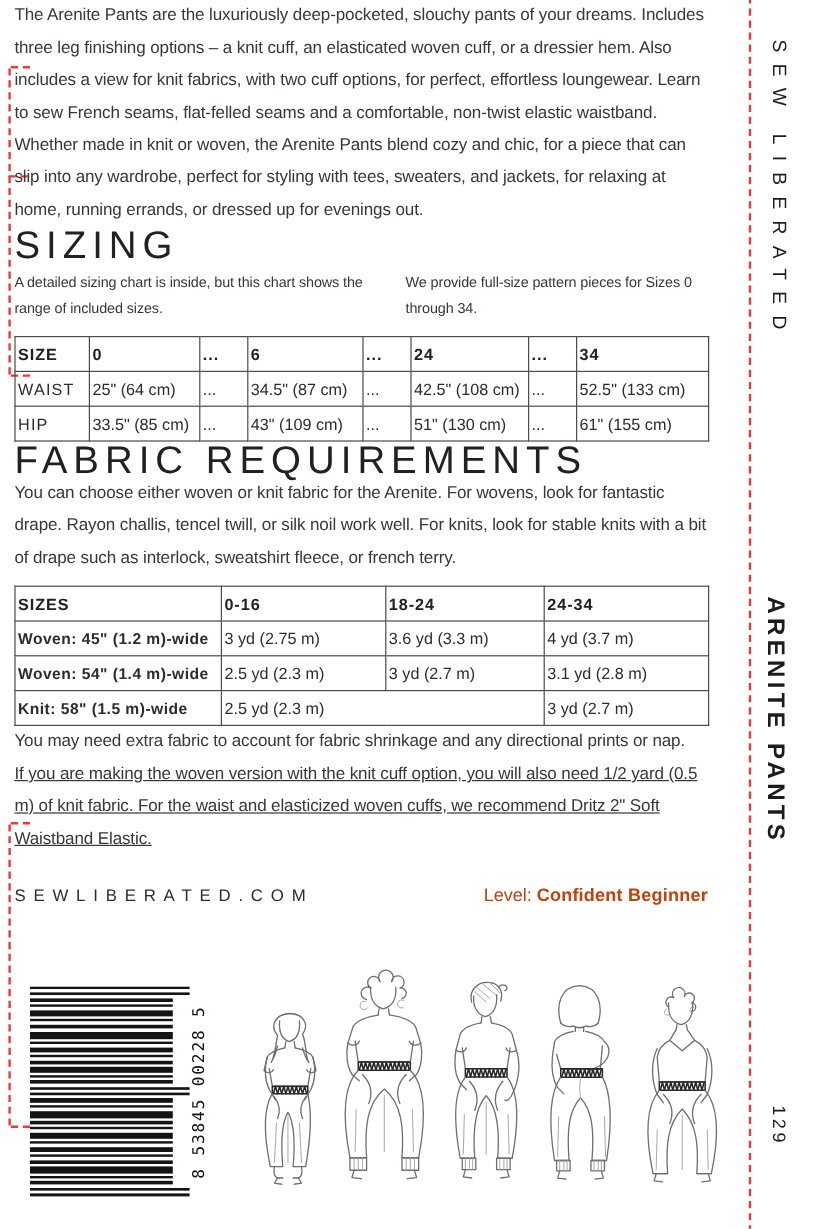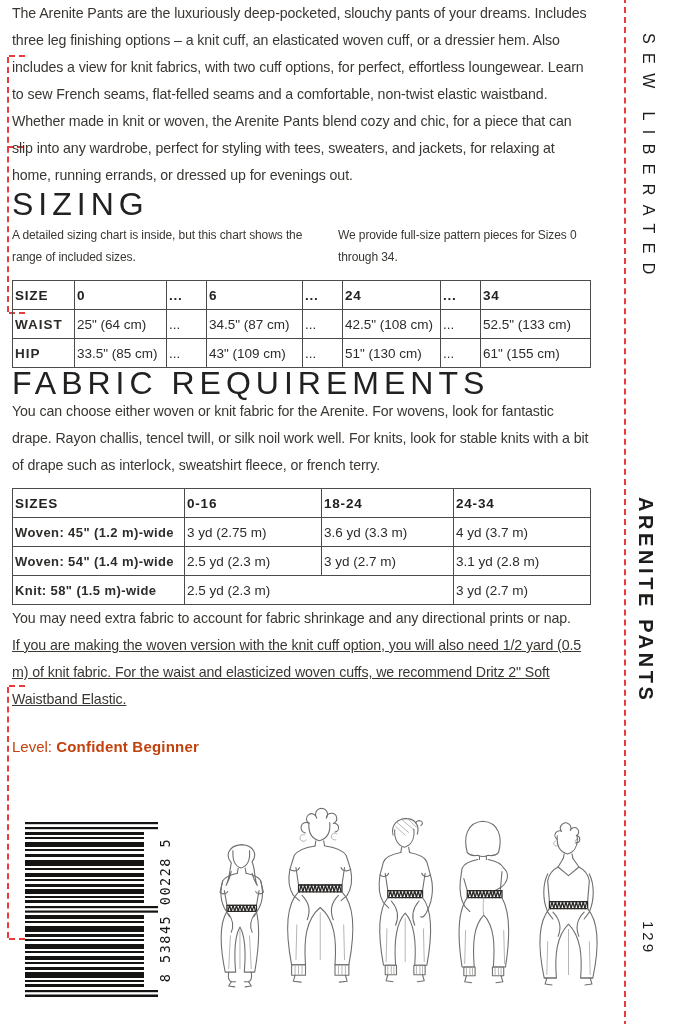--- a/index.html
+++ b/index.html
@@ -27,21 +27,21 @@
   .twocol .colR { width:252px; margin-left:22px; }
   .twocol p { margin:0; font-size:12px; line-height:21.5px; letter-spacing:-0.1px; color:#3a3733; }
   table { border-collapse:collapse; table-layout:fixed; width:578px; }
   .tbl1 { margin-top:12px; }
   .tbl2 { margin-top:9px; }
   th, td {
     border:1.4px solid #4d4b49; text-align:left; vertical-align:middle;
     font-size:13.5px; color:#2e2c2a; padding:0 2px; height:28px; overflow:hidden; white-space:nowrap;
   }
   th { font-weight:700; letter-spacing:0.8px; color:#232120; }
-  td.rowhead { font-weight:700; letter-spacing:1px; }
+  td.rowhead { font-weight:400; letter-spacing:1px; }
   .tbl2 td.rowhead { font-weight:700; letter-spacing:0.4px; font-size:13px; }
   .fintro { margin-top:4px; }
   .note1 { margin-top:13px; }
   .note2 { margin-top:8px;text-decoration:underline; }
   .footerline { margin-top:25px; display:flex; justify-content:space-between; align-items:baseline; }
   .website { font-size:14px; letter-spacing:6.5px; color:#2e2c2a; }
   .level { font-size:15px; color:#c2410c; }
   .level .lv-label { font-weight:400; }
   .level .lv-value { font-weight:700; letter-spacing:0.2px; }
 
@@ -178,20 +178,21 @@
       <td colspan="2">2.5 yd (2.3 m)</td>
       <td>3 yd (2.7 m)</td>
     </tr>
   </tbody>
     </table>
 
   <p class="body note1">You may need extra fabric to account for fabric shrinkage and any directional prints or nap.</p>
   <p class="body note2">If you are making the woven version with the knit cuff option, you will also need 1/2 yard (0.5 m) of knit fabric. For the waist and elasticized woven cuffs, we recommend Dritz 2" Soft Waistband Elastic.</p>
 
   <div class="footerline">
+    <span class="website">SEWLIBERATED.COM</span>
     <span class="level">
       <span class="lv-label">Level:</span>
       <span class="lv-value">Confident Beginner</span>
     </span>
   </div>
 </div>
 
 <div class="barcode">
   <svg width="152" height="178" viewBox="0 0 152 178">
     <g fill="#161412">

